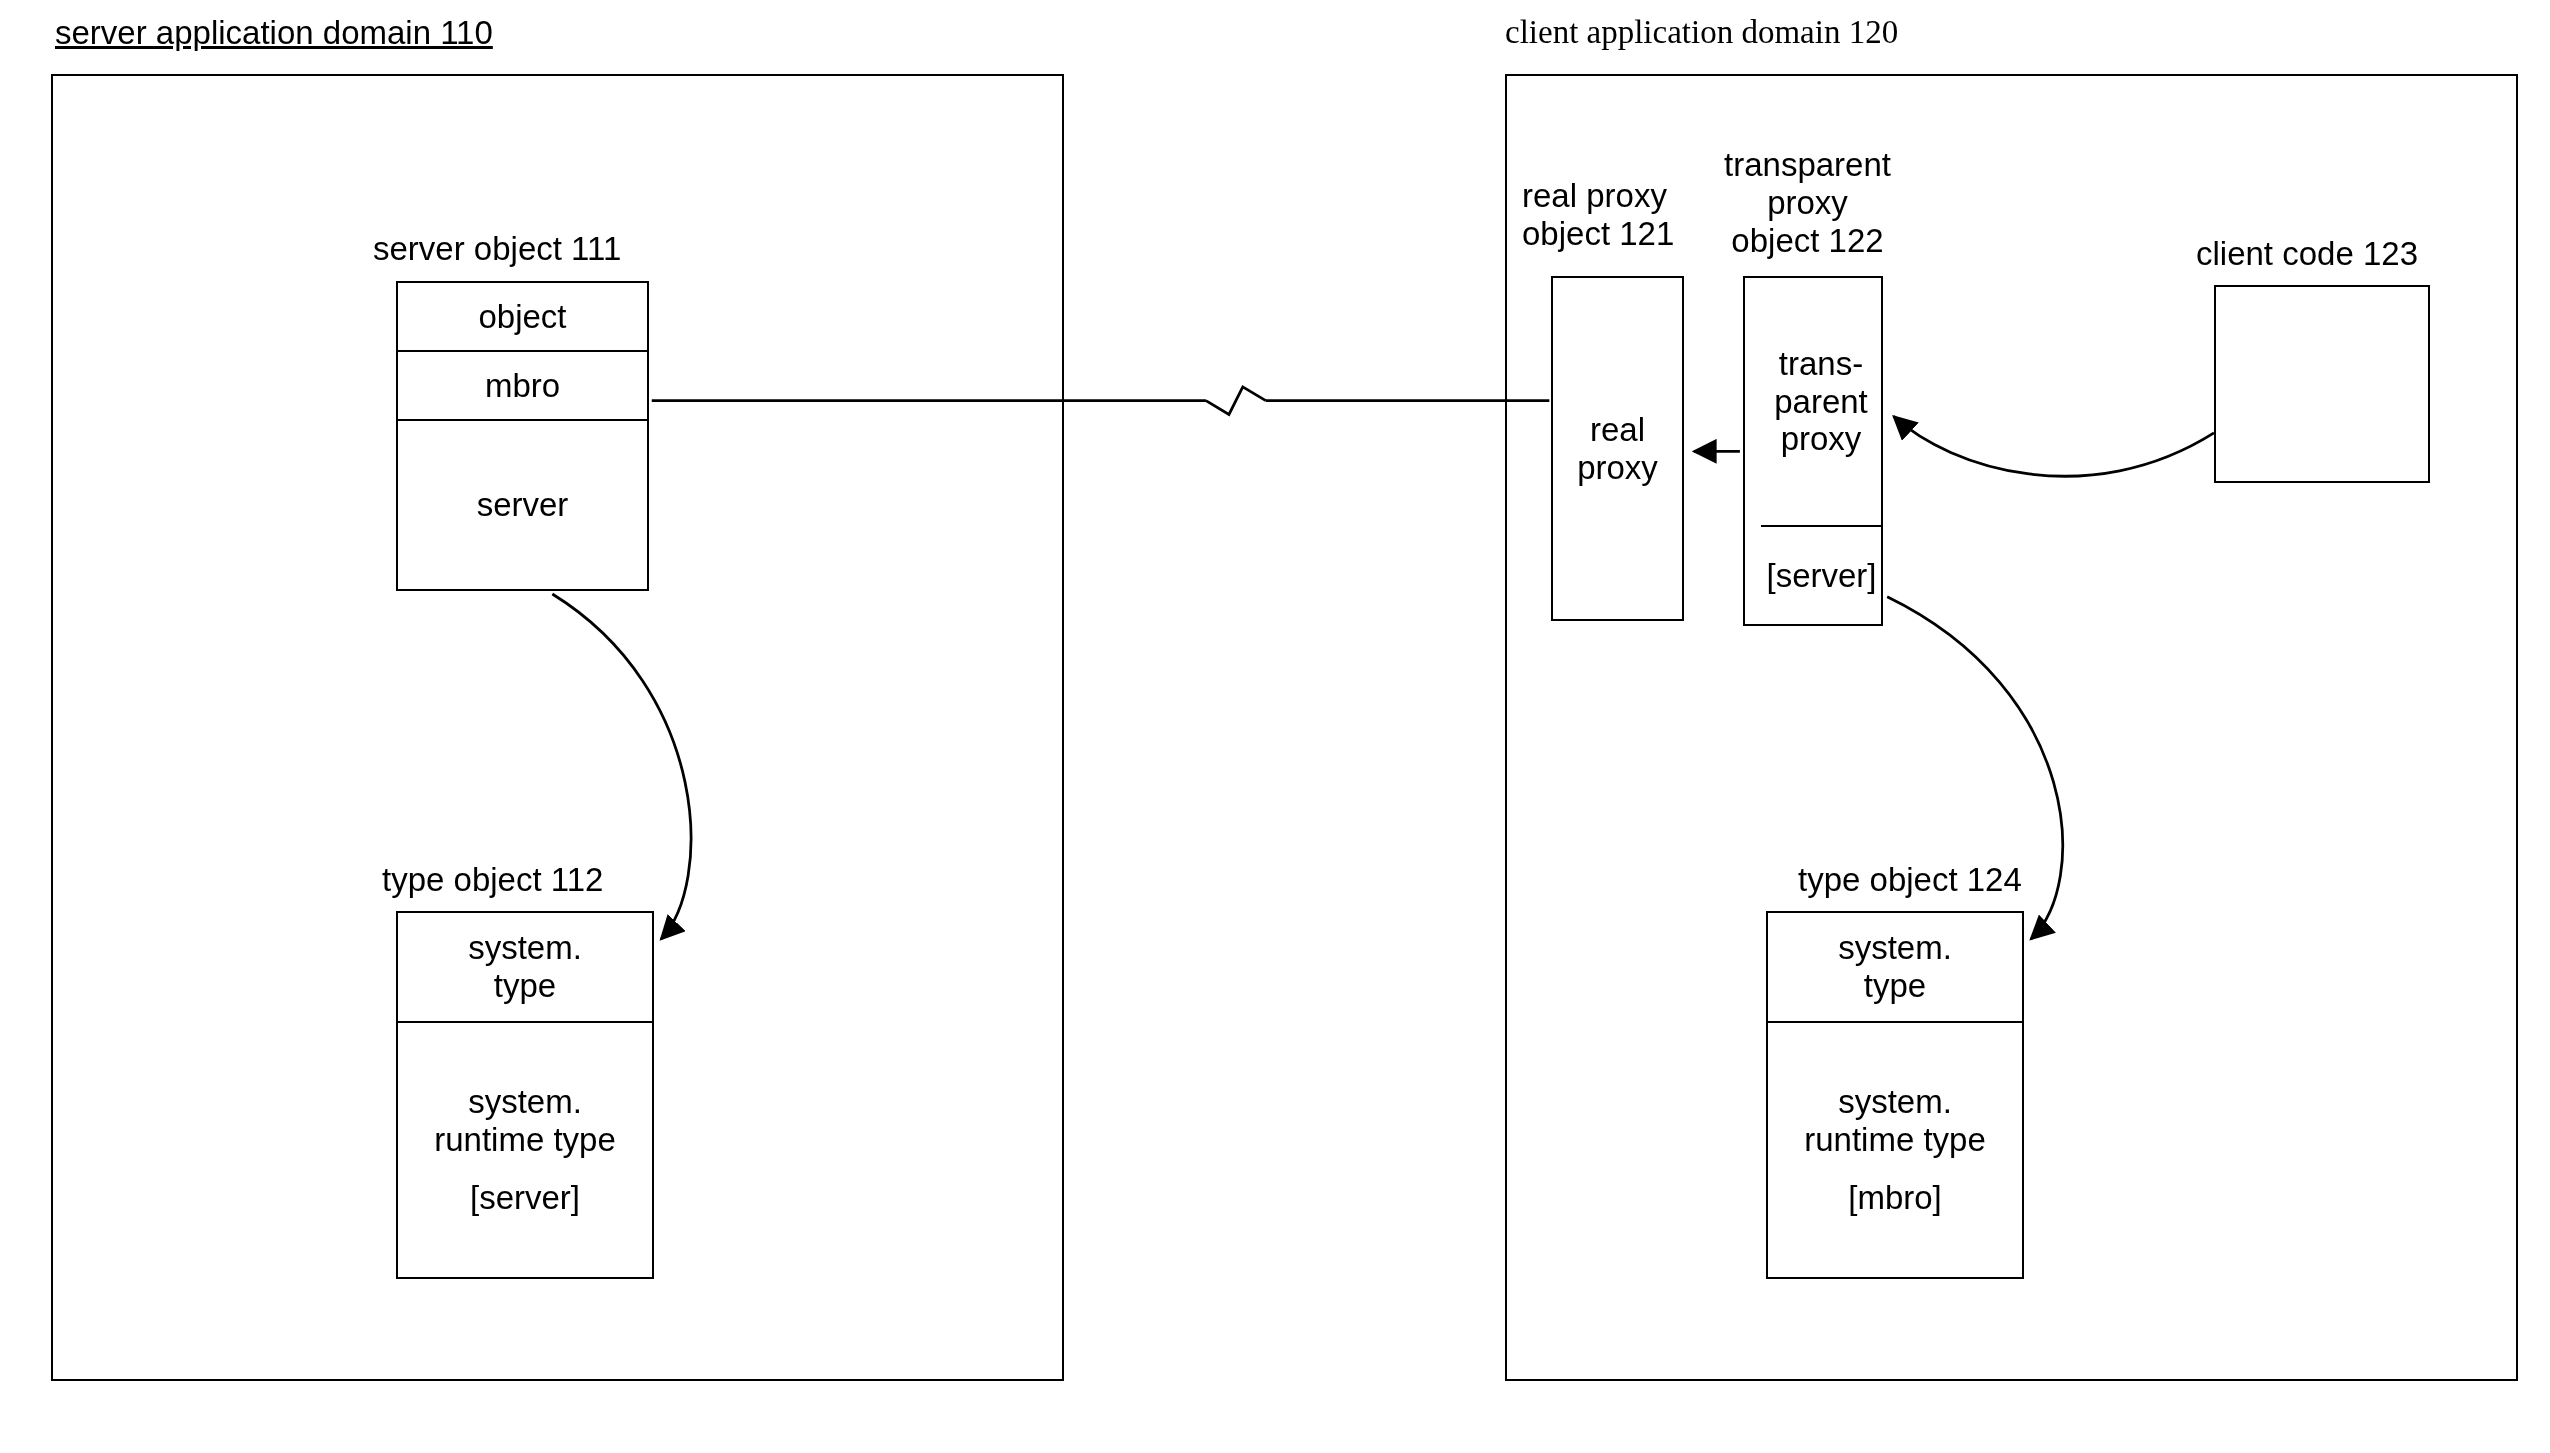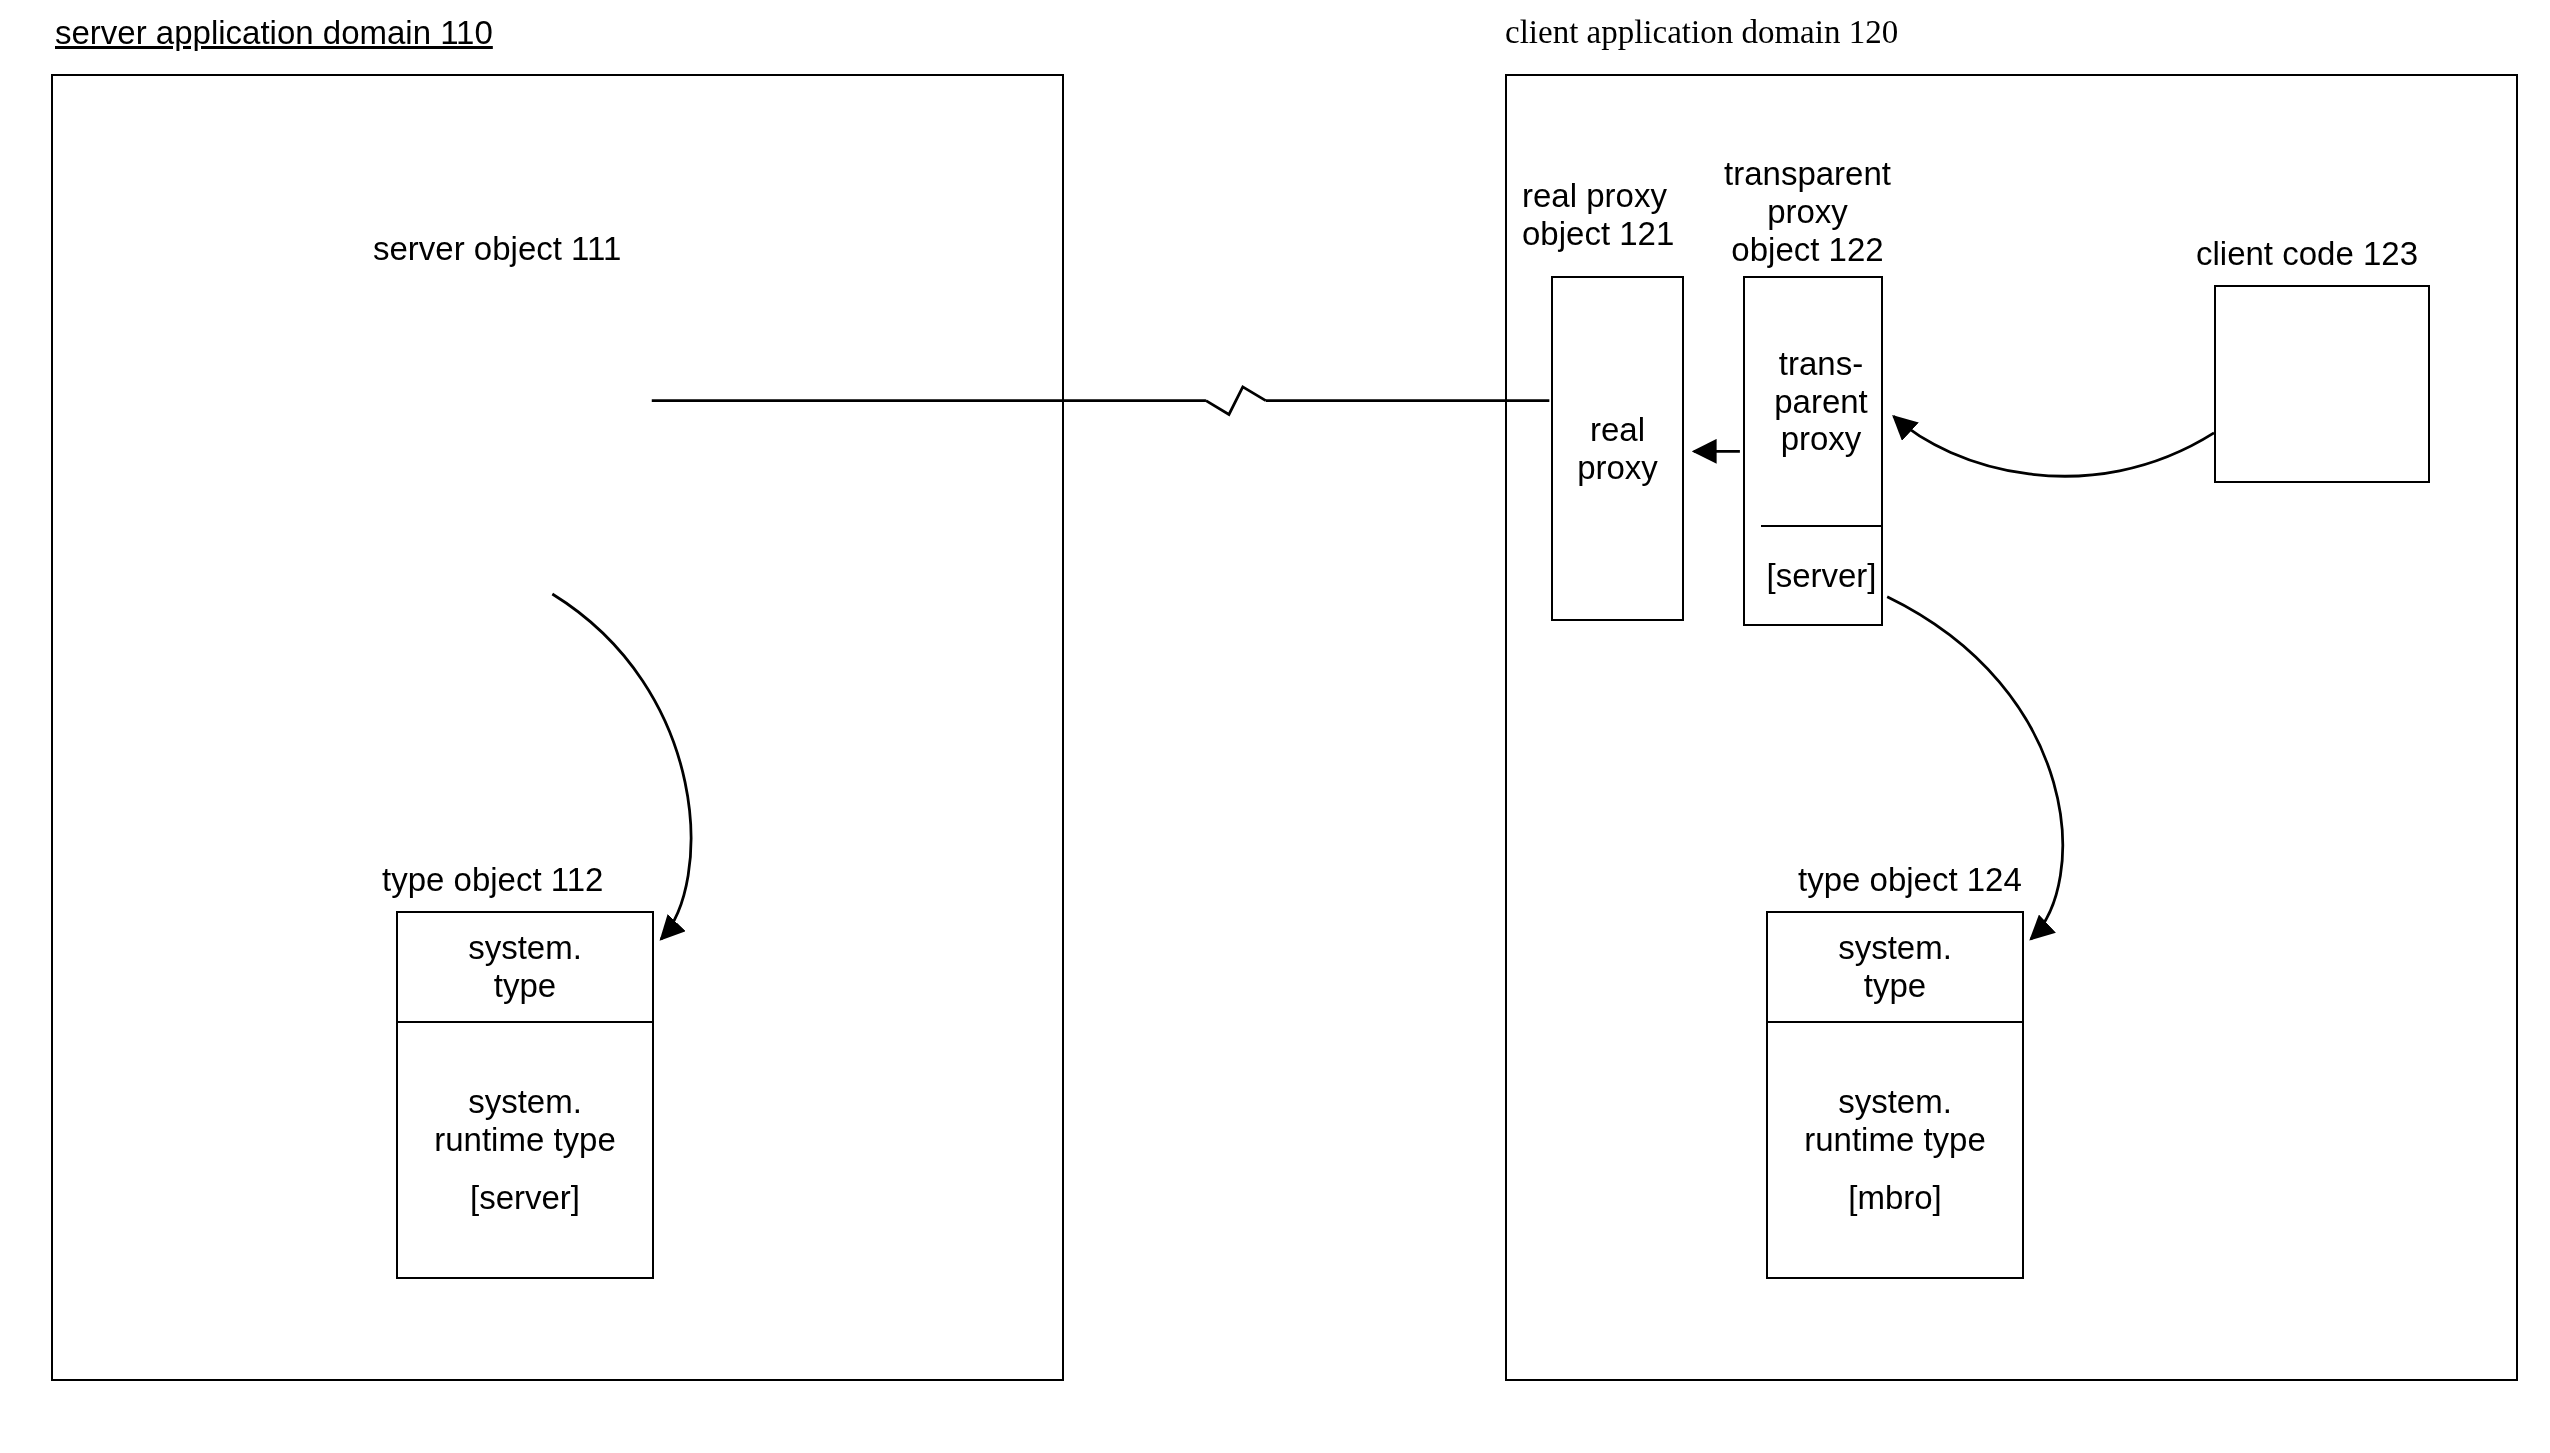--- a/index.html
+++ b/index.html
@@ -66,20 +66,31 @@
 
 <div class="canvas">
 
   <div class="label" style="left:55px; top:14px;text-decoration:underline;">server application domain 110</div>
   <div class="label" style="left:1505px; top:14px;font-family:Liberation Serif, serif;">client application domain 120</div>
 
   <div class="domain-border" style="left:51px; top:74px; width:1013px; height:1307px;"></div>
   <div class="domain-border" style="left:1505px; top:74px; width:1013px; height:1307px;"></div>
 
   <div class="label" style="left:373px; top:230px;">server object 111</div>
+  <div class="cbox" style="left:396px; top:281px; width:253px; height:310px;">
+    <div class="cell" style="height:69px;">
+      <span class="inner">object</span>
+    </div>
+    <div class="cell" style="height:69px;">
+      <span class="inner">mbro</span>
+    </div>
+    <div class="cell" style="flex:1;">
+      <span class="inner">server</span>
+    </div>
+  </div>
 
   <div class="label" style="left:382px; top:861px;">type object 112</div>
   <div class="cbox" style="left:396px; top:911px; width:258px; height:368px;">
     <div class="cell" style="height:110px;">
       <span class="inner">
         <span class="sub">system.</span>
         <span class="sub">type</span>
       </span>
     </div>
     <div class="cell" style="flex:1;">
@@ -97,21 +108,21 @@
   </div>
   <div class="cbox" style="left:1551px; top:276px; width:133px; height:345px;">
     <div class="cell" style="flex:1; border-bottom:none;align-items:center;">
       <span class="inner">
         <span class="sub">real</span>
         <span class="sub">proxy</span>
       </span>
     </div>
   </div>
 
-  <div class="label" style="left:1711px; top:155px; text-align:center; width:193px; white-space:normal;">
+  <div class="label" style="left:1711px; top:146px; text-align:center; width:193px; white-space:normal;">
     <span class="sub" style="display:block;">transparent</span>
     <span class="sub" style="display:block;">proxy</span>
     <span class="sub" style="display:block;">object 122</span>
   </div>
   <div class="cbox" style="left:1743px; top:276px; width:140px; height:350px;padding-left:16px;">
     <div class="cell" style="height:249px;">
       <span class="inner">
         <span class="sub">trans-</span>
         <span class="sub">parent</span>
         <span class="sub">proxy</span>

